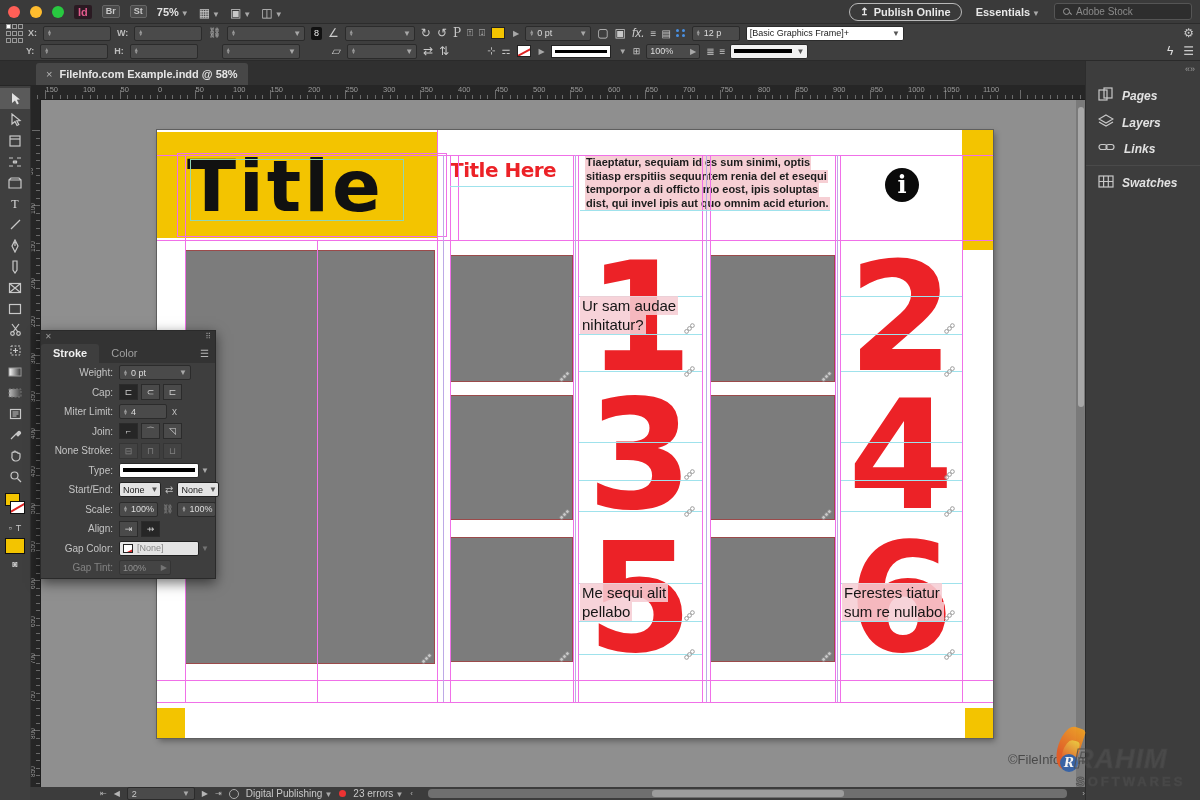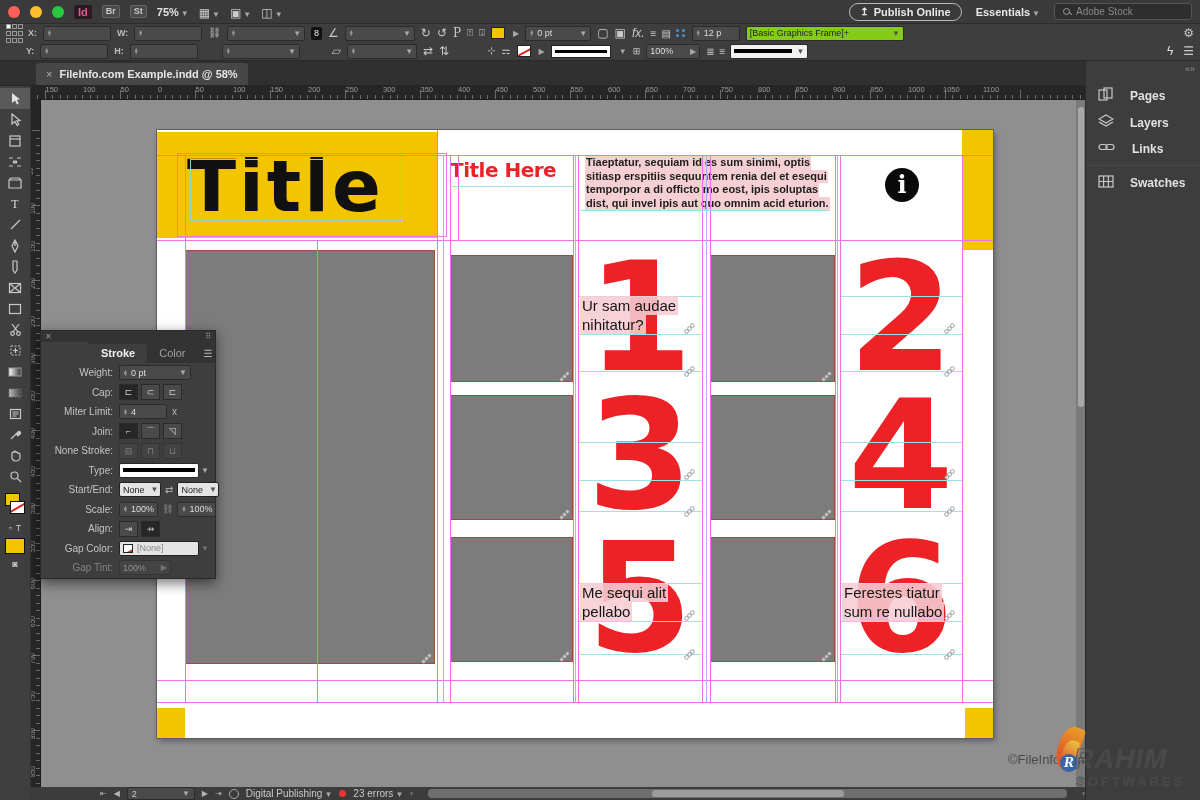--- a/index.html
+++ b/index.html
@@ -92,38 +92,38 @@
   .g-magenta{background:var(--guide-magenta);}
   .g-cyan{background:var(--guide-cyan);}
   .g-violet{background:var(--guide-violet);}
   .outline-magenta{position:absolute;border:1px solid var(--guide-magenta);z-index:2;}
   .outline-green{position:absolute;border:1px solid #8fd6b5;z-index:2;}
   .badge-link{position:absolute;z-index:4;opacity:.85;}
   
   #strokepanel{position:absolute;left:40px;top:330px;width:174px;background:#3e3e3e;z-index:40;
     box-shadow:0 4px 12px rgba(0,0,0,.55);border:1px solid #2a2a2a;font-size:10px;color:#c9c9c9;}
   #sp-titlebar{height:11px;background:#333;display:flex;align-items:center;justify-content:space-between;padding:0 4px;color:#9a9a9a;font-size:8px;}
-  #sp-tabs{height:21px;background:#333;display:flex;align-items:flex-end;margin-left:48px;}
+  #sp-tabs{height:21px;background:#333;display:flex;align-items:flex-end;}
   .sp-tab{padding:3px 12px 4px;font-size:11px;color:#9f9f9f;}
   .sp-tab.active{background:#3e3e3e;color:#f0f0f0;font-weight:bold;border-radius:3px 3px 0 0;}
   #sp-menu{margin-left:auto;color:#b5b5b5;font-size:10px;padding:0 6px 4px;}
   .sp-row{display:flex;align-items:center;height:19.5px;padding:0 6px;}
   .sp-label{width:66px;text-align:right;margin-right:6px;color:#c4c4c4;font-size:10px;flex:none;}
   .sp-btn{width:17px;height:14px;background:#4a4a4a;border:1px solid #2b2b2b;margin-right:3px;
     display:inline-flex;align-items:center;justify-content:center;color:#cfcfcf;font-size:9px;}
   .sp-btn.on{background:#262626;}
   .sp-btn.dim{opacity:.45;}
   .lightfield{background:#e4e4e4;color:#1a1a1a;border:1px solid #222;border-radius:2px;height:13px;
     font-size:9px;display:inline-flex;align-items:center;padding:0 3px;gap:4px;}
   .dim{opacity:.5;}
   
   #rightdock{position:absolute;left:1085px;top:60px;width:115px;height:740px;background:#3d3d3d;
     border-left:1px solid #2d2d2d;z-index:25;}
   #dock-collapse{position:absolute;right:6px;top:4px;color:#9a9a9a;font-size:9px;}
-  .dock-item{display:flex;align-items:center;gap:16px;padding:5px 0 5px 12px;color:#e2e2e2;font-size:12px;font-weight:bold;}
+  .dock-item{display:flex;align-items:center;gap:8px;padding:5px 0 5px 12px;color:#e2e2e2;font-size:12px;font-weight:bold;font-style:italic;}
   .dock-sep{height:1px;background:#4a4a4a;margin:4px 0;}
   
   #statusbar{position:absolute;left:30px;top:787px;width:1055px;height:13px;background:#3c3c3c;z-index:20;
     display:flex;align-items:center;gap:7px;padding-left:70px;box-sizing:border-box;color:#c9c9c9;font-size:10px;}
   #page-field{background:#4a4a4a;border:1px solid #2b2b2b;border-radius:2px;height:11px;width:58px;
     display:inline-flex;align-items:center;justify-content:space-between;padding:0 4px;font-size:9px;}
   .navg{font-size:8px;color:#b5b5b5;}
   .preflight{width:8px;height:8px;border:1px solid #aaa;border-radius:50%;display:inline-block;}
   .errdot{width:7px;height:7px;background:#e33;border-radius:50%;display:inline-block;}
   #hscroll{flex:1;height:9px;background:#6f6f6f;border-radius:4px;margin:0 8px;position:relative;}
@@ -228,21 +228,21 @@
       <span class="bluedots">
           <i></i>
           <i></i>
           <i></i>
           <i></i>
         </span>
       <span class="field" style="width:40px">
         <span class="stepper">▲<br>▼</span>
           <span>12 p</span>
       </span>
-      <span class="field" style="width:150px;background:#84cc16;color:#222;">
+      <span class="field" style="width:150px;background:#ffffff;color:#222;">
         <span>[Basic Graphics Frame]+</span>
           <span class="chev" style="margin-left:auto;color:#555;">▼</span>
       </span>
       <span style="margin-left:auto;display:flex;gap:8px;align-items:center;">
         <span class="glyph">⚙</span>
       </span>
     </div>
     <div class="cb-row">
       <span style="width:14px"></span>
       <span class="cb-label">Y:</span>

